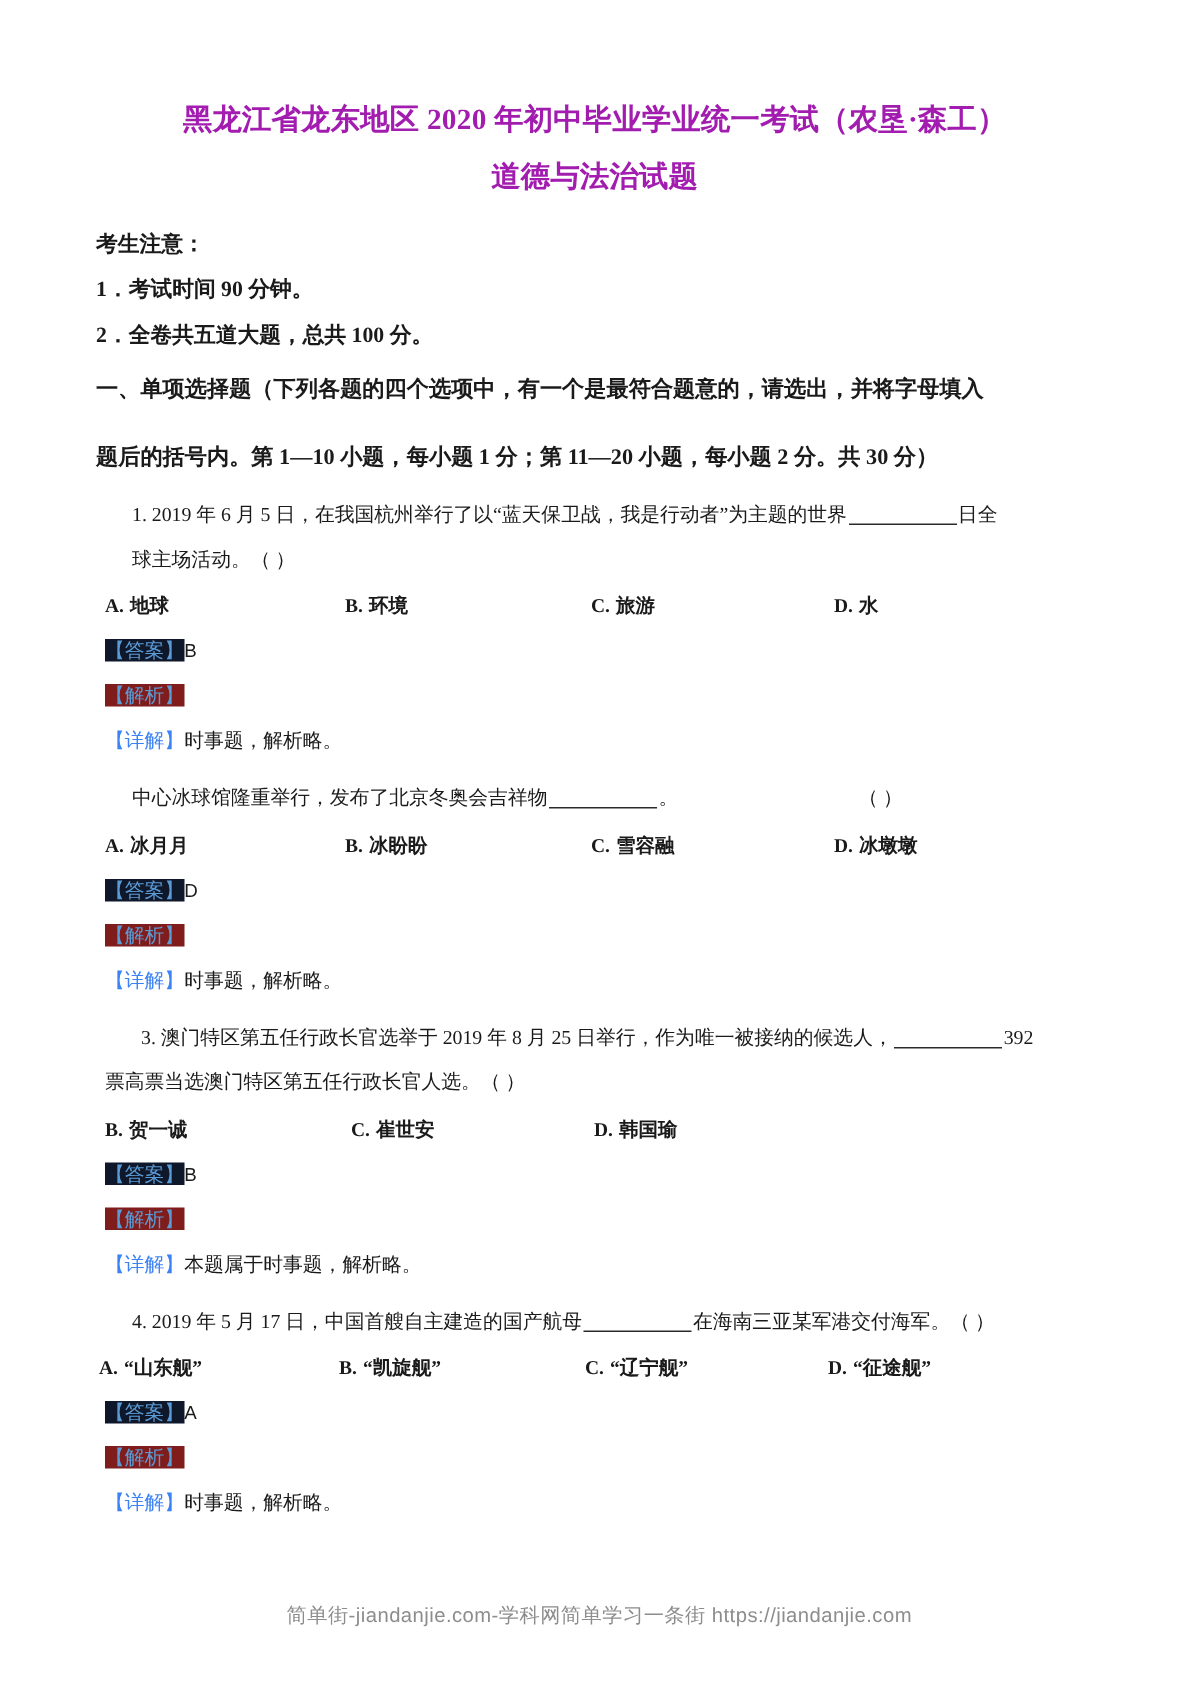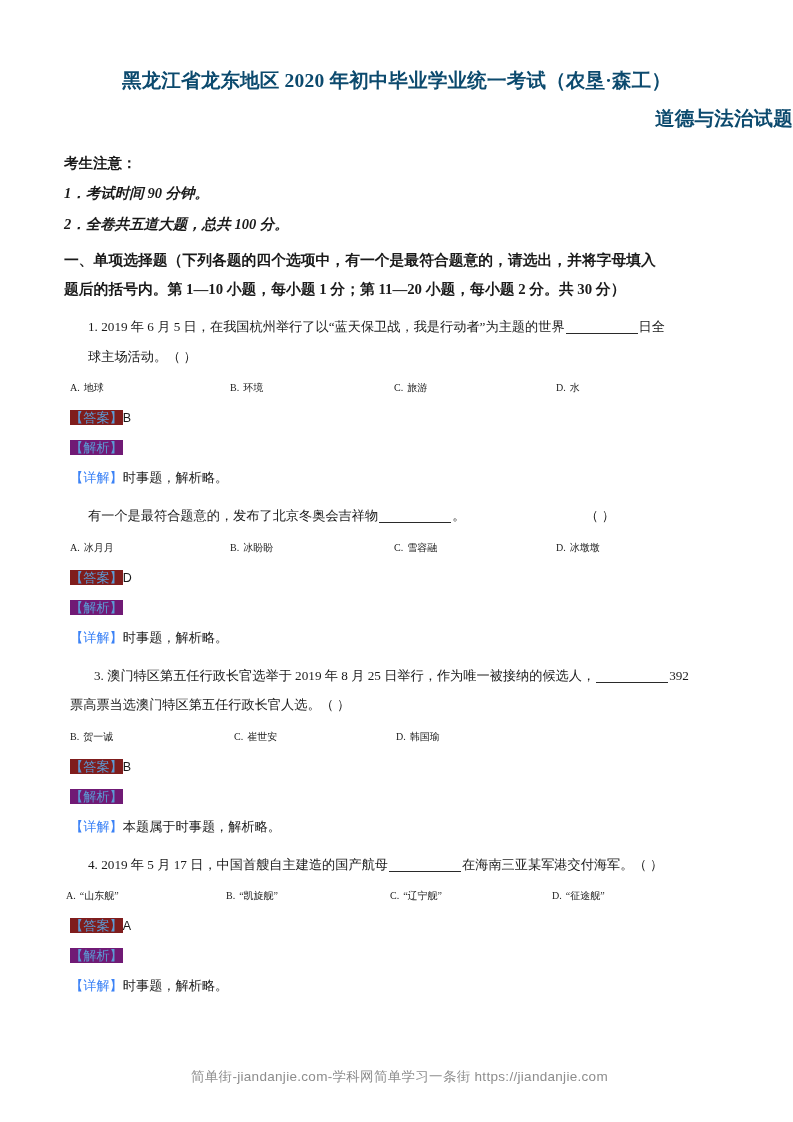--- a/index.html
+++ b/index.html
@@ -25,42 +25,41 @@
   
   .title-block {
     margin-top: 62px;
     text-align: center;
   }
   .title-line {
     font-size: 19.5px;
     font-weight: bold;
     letter-spacing: 0.2px;
     line-height: 38px;
-    color: #0c4a6e;
-  }
-  .title-line.second { font-size: 19.5px; text-align: right; }
+    color: #a21caf;
+  }
+  .title-line.second { font-size: 19.5px; }
 
   
   .content {
     margin-top: 10px;
     padding-left: 64px;
     padding-right: 32px;
   }
 
   .notice-head {
     font-size: 14.5px;
     font-weight: bold;
     line-height: 30px;
     margin-top: 2px;
   }
   .notice-item {
     font-size: 14.5px;
     font-weight: bold;
     line-height: 31px;
-    font-style: italic;
   }
 
   .section-head {
     font-size: 14.8px;
     font-weight: bold;
     line-height: 29px;
     margin-top: 6px;
     text-align: justify;
   }
 
@@ -80,44 +79,45 @@
   .blank-line {
     display: inline-block;
     border-bottom: 1px solid #2a2a2a;
     width: 72px;
     vertical-align: -3px;
     margin: 0 1px;
   }
 
   .options {
     display: flex;
-    font-size: 10px;
+    font-size: 13px;
     line-height: 30px;
     margin-top: 2px;
     padding-left: 6px;
+    font-weight: bold;
   }
   .opt {
     white-space: nowrap;
   }
   .opt.a { width: 160px; }
   .opt.b { width: 164px; }
   .opt.c { width: 162px; }
   .opt.d { width: 150px; }
   .opt .lbl { margin-right: 4px; }
 
   .answer-row, .analysis-row, .detail-row {
     font-size: 13.2px;
     line-height: 30px;
     padding-left: 6px;
   }
   .tag-blue {
     color: #5b9bd5;
-    background: #7f1d1d;
-  }
-  .tag-blue.plain { background: #701a75; }
+    background: #0f172a;
+  }
+  .tag-blue.plain { background: #7f1d1d; }
   .ans-letter {
     color: #1a1a1a;
     font-family: "Liberation Sans", sans-serif;
     font-size: 12.5px;
   }
   .detail-row .dtag { color: #3b82f6; }
 
   
   .footer {
     position: absolute;
@@ -141,38 +141,38 @@
     <div class="title-line second">道德与法治试题</div>
   </div>
 
   <div class="content">
 
     <div class="notice-head">考生注意：</div>
     <div class="notice-item">1．考试时间 90 分钟。</div>
     <div class="notice-item">2．全卷共五道大题，总共 100 分。</div>
 
     <div class="section-head">一、单项选择题（下列各题的四个选项中，有一个是最符合题意的，请选出，并将字母填入</div>
-    <div class="section-head" style="margin-top:0">题后的括号内。第 1—10 小题，每小题 1 分；第 11—20 小题，每小题 2 分。共 30 分）</div>
+    <div class="section-head" style="margin-top:16px">题后的括号内。第 1—10 小题，每小题 1 分；第 11—20 小题，每小题 2 分。共 30 分）</div>
 
     <div class="question">
       <div class="q-stem"><span>1. 2019 年 6 月 5 日，在我国杭州举行了以“蓝天保卫战，我是行动者”为主题的世界</span><span class="blank-line"></span><span>日全</span></div>
       <div class="q-stem">球主场活动。（      ）</div>
       <div class="options">
         <div class="opt a"><span class="lbl">A.</span><span>地球</span></div>
         <div class="opt b"><span class="lbl">B.</span><span>环境</span></div>
         <div class="opt c"><span class="lbl">C.</span><span>旅游</span></div>
         <div class="opt d"><span class="lbl">D.</span><span>水</span></div>
       </div>
       <div class="answer-row"><span class="tag-blue">【答案】</span><span class="ans-letter">B</span></div>
       <div class="analysis-row"><span class="tag-blue plain">【解析】</span></div>
       <div class="detail-row"><span class="dtag">【详解】</span><span>时事题，解析略。</span></div>
     </div>
 
     <div class="question">
-      <div class="q-stem"><span>有一个是最符合题意的，发布了北京冬奥会吉祥物</span><span class="blank-line"></span><span>。</span><span style="display:inline-block;width:120px"></span><span>（      ）</span></div>
+      <div class="q-stem"><span>中心冰球馆隆重举行，发布了北京冬奥会吉祥物</span><span class="blank-line"></span><span>。</span><span style="display:inline-block;width:120px"></span><span>（      ）</span></div>
       <div class="options">
         <div class="opt a"><span class="lbl">A.</span><span>冰月月</span></div>
         <div class="opt b"><span class="lbl">B.</span><span>冰盼盼</span></div>
         <div class="opt c"><span class="lbl">C.</span><span>雪容融</span></div>
         <div class="opt d"><span class="lbl">D.</span><span>冰墩墩</span></div>
       </div>
       <div class="answer-row"><span class="tag-blue">【答案】</span><span class="ans-letter">D</span></div>
       <div class="analysis-row"><span class="tag-blue plain">【解析】</span></div>
       <div class="detail-row"><span class="dtag">【详解】</span><span>时事题，解析略。</span></div>
     </div>

